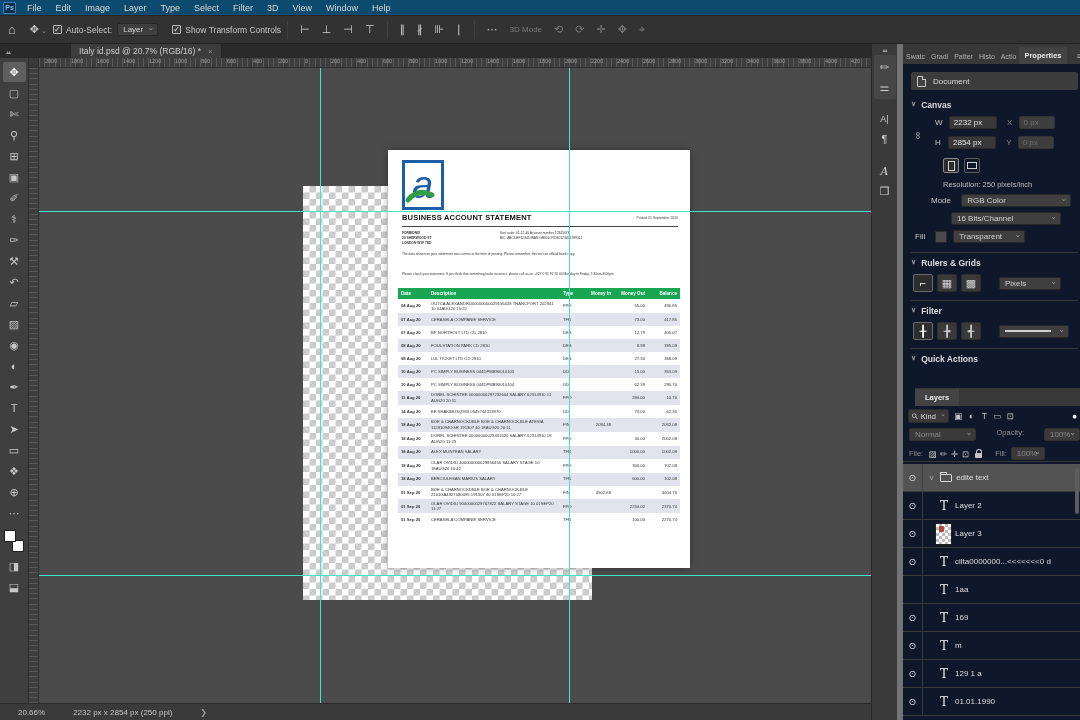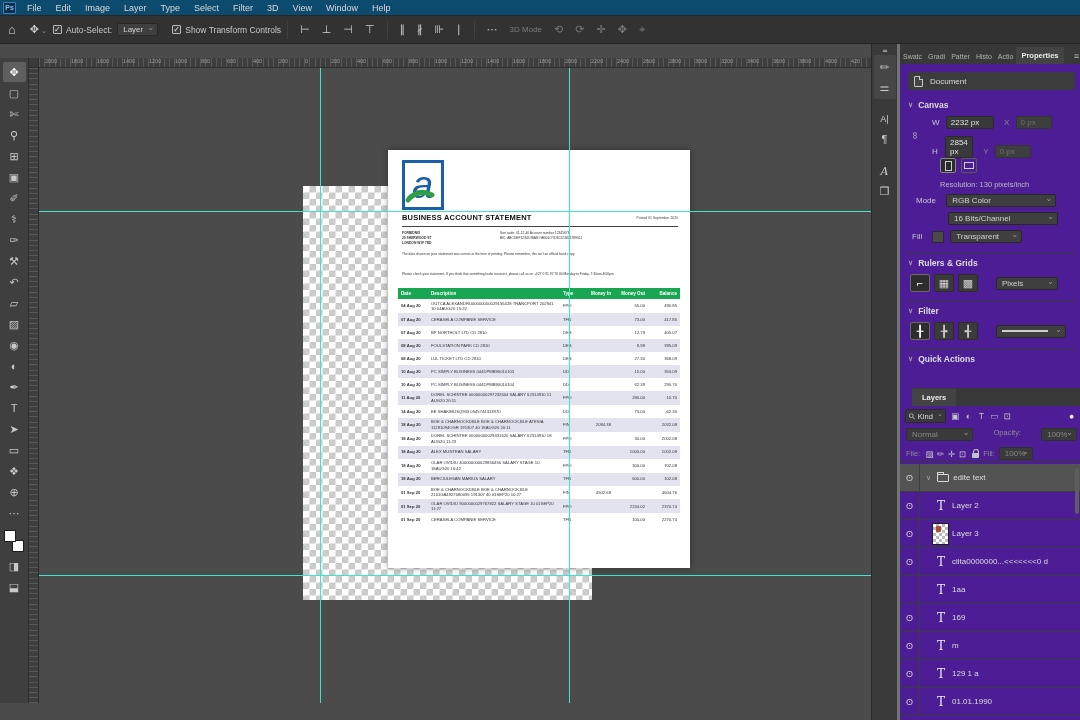--- a/index.html
+++ b/index.html
@@ -73,26 +73,26 @@
 
   
   .dock{left:871px;top:44px;width:26px;height:676px;background:#3a3a3a;border-left:1px solid #282828;display:flex;flex-direction:column;align-items:center}
   .dock .collapse-chip{padding:2px 0}
   .dock-group{background:#464646;border-radius:2px;width:22px;display:flex;flex-direction:column;align-items:center;margin-bottom:8px;padding:2px 0}
   .dock-icon{width:20px;height:20px;display:flex;align-items:center;justify-content:center;font-size:11px;color:#cfcfcf}
   .dock-icon[data-name="glyphs-panel-icon"]{font-style:italic;font-family:"DejaVu Serif",serif}
   .dock-icon[data-name="character-panel-icon"]{font-size:9px;letter-spacing:0}
 
   
-  .panel{left:897px;top:44px;width:183px;height:676px;background:#4c1d95;border-left:3px solid #737373;font-size:8px;color:#c9c9c9}
+  .panel{left:897px;top:44px;width:183px;height:676px;background:#0f172a;border-left:6px solid #737373;font-size:8px;color:#c9c9c9}
   .ptabs{left:0;top:0;width:183px;height:20px;background:#383838;display:flex;align-items:flex-end;font-size:7px;color:#b2b2b2}
   .ptab{padding:4px 3px;white-space:nowrap}
   .ptab.active{background:#434343;color:#ececec;font-weight:bold;font-size:7.5px;padding:4px 5px}
   .ptab-menu{margin-left:auto;padding:0 4px 3px;color:#bbb;font-size:9px}
-  .sec-head{font-weight:bold;color:#dcdcdc;font-size:8.5px;display:flex;align-items:center;gap:5px}
+  .sec-head{font-weight:bold;color:#dcdcdc;font-size:8.5px;display:flex;align-items:flex-start;gap:5px}
   .sec-head .chev{font-size:7px;color:#9e9e9e}
   .field{background:#393939;border:1px solid #2a2a2a;border-radius:2px;padding:1px 4px;color:#e2e2e2;font-size:8px;display:inline-block}
   .field.dim{color:#6f6f6f;background:#3e3e3e;border-color:#343434}
   .divider{position:absolute;left:8px;right:8px;height:1px;background:#383838}
   .icon-btn{width:20px;height:18px;background:#3a3a3a;border:1px solid #2c2c2c;border-radius:2px;display:inline-flex;align-items:center;justify-content:center;font-size:11px;color:#cfcfcf;margin-right:4px}
   .icon-btn.active{background:#2d2d2d;border-color:#6a6a6a;color:#fff}
   .page-icon{width:9px;height:11px;border:1px solid #c9c9c9;border-radius:1px;position:relative;background:#434343}
   .page-icon:after{content:"";position:absolute;right:-1px;top:-1px;width:3px;height:3px;background:#434343;border-left:1px solid #c9c9c9;border-bottom:1px solid #c9c9c9}
   .doc-row{position:absolute;left:8px;top:8px;width:167px;height:18px;background:#3c3c3c;border-radius:2px;display:flex;align-items:center;gap:7px;padding:0 6px;color:#dadada}
   .link8{position:absolute;font-size:10px;color:#b5b5b5;transform:rotate(90deg)}
@@ -183,20 +183,27 @@
     <span class="ob-icon dim" style="font-size:8px" data-name="3d-mode-label">3D Mode</span>
     <span id="mode3d-icons" style="display:flex">
         <span class="ob-icon dim" data-name="orbit-3d-icon">⟲</span>
         <span class="ob-icon dim" data-name="roll-3d-icon">⟳</span>
         <span class="ob-icon dim" data-name="drag-3d-icon">✛</span>
         <span class="ob-icon dim" data-name="slide-3d-icon">✥</span>
         <span class="ob-icon dim" data-name="camera-3d-icon">⌖</span>
       </span>
   </div>
 
+  <div class="abs tabbar" data-name="document-tab-bar">
+    <span class="collapse-chip" data-name="collapse-panels-icon">▴▴</span>
+    <div class="doc-tab" data-name="document-tab">
+      <span data-name="document-tab-title">Italy id.psd @ 20.7% (RGB/16) *</span>
+      <span class="x" data-name="close-tab-icon">×</span>
+    </div>
+  </div>
 
   <div class="abs toolbar" id="toolbar" data-name="tools-toolbar">
       <div class="tool active" data-name="move-tool">✥</div>
       <div class="tool" data-name="marquee-tool">▢</div>
       <div class="tool" data-name="lasso-tool">✄</div>
       <div class="tool" data-name="object-selection-tool">⚲</div>
       <div class="tool" data-name="crop-tool">⊞</div>
       <div class="tool" data-name="frame-tool">▣</div>
       <div class="tool" data-name="eyedropper-tool">✐</div>
       <div class="tool" data-name="healing-brush-tool">⚕</div>
@@ -470,34 +477,34 @@
         </div>
       <span class="abs link8" style="left:12px;top:66px" data-name="link-dimensions-icon">∞</span>
       <div class="abs" style="left:32px;top:52px" data-name="width-row">
         <span data-name="width-label">W</span>
         <span class="field" style="width:48px;margin-left:4px" data-name="width-field">2232 px</span>
         <span style="margin-left:8px;color:#8a8a8a" data-name="x-label">X</span>
         <span class="field dim" style="width:36px;margin-left:4px" data-name="x-field">0 px</span>
       </div>
       <div class="abs" style="left:32px;top:72px" data-name="height-row">
         <span data-name="height-label">H</span>
-        <span class="field" style="width:28px;margin-left:5px" data-name="height-field">2854 px</span>
+        <span class="field" style="width:48px;margin-left:5px" data-name="height-field">2854 px</span>
         <span style="margin-left:8px;color:#8a8a8a" data-name="y-label">Y</span>
         <span class="field dim" style="width:36px;margin-left:4px" data-name="y-field">0 px</span>
       </div>
       <div class="abs" style="left:40px;top:94px;display:flex" data-name="orientation-row">
         <span class="orient sel" data-name="portrait-orientation-button">
             <span class="p"></span>
           </span>
         <span class="orient" data-name="landscape-orientation-button">
             <span class="l"></span>
           </span>
       </div>
-      <div class="abs" style="left:40px;top:116px;font-size:7.5px;color:#bdbdbd" data-name="resolution-label">Resolution: 130 pixels/inch</div>
-      <div class="abs" style="left:16px;top:130px" data-name="mode-row">
+      <div class="abs" style="left:40px;top:116px;font-size:7.5px;color:#bdbdbd" data-name="resolution-label">Resolution: 250 pixels/inch</div>
+      <div class="abs" style="left:28px;top:130px" data-name="mode-row">
         <span data-name="mode-label">Mode</span>
         <span class="select" style="display:inline-block;width:110px;margin-left:8px" data-name="color-mode-dropdown">RGB Color</span>
       </div>
       <div class="abs" style="left:48px;top:148px" data-name="depth-row">
         <span class="select" style="display:inline-block;width:110px" data-name="bit-depth-dropdown">16 Bits/Channel</span>
       </div>
       <div class="abs" style="left:12px;top:166px;display:flex;align-items:center" data-name="fill-row">
         <span data-name="fill-label">Fill</span>
         <span style="width:12px;height:12px;border:1px solid #2a2a2a;background:#4a4a4a;margin:0 6px 0 10px" data-name="fill-swatch"></span>
         <span class="select" style="display:inline-block;width:72px" data-name="fill-dropdown">Transparent</span>
@@ -556,21 +563,21 @@
     </div>
     <div class="abs llock" data-name="layers-lock-row">
       <span data-name="lock-label">File:</span>
       <span id="lock-icons" style="display:flex">
           <span class="lf-icon" data-name="lock-transparency-icon">▨</span>
           <span class="lf-icon" data-name="lock-pixels-icon">✏</span>
           <span class="lf-icon" data-name="lock-position-icon">✛</span>
           <span class="lf-icon" data-name="lock-artboard-icon">⊡</span>
         </span>
       <span class="mini-lock" data-name="lock-all-icon"></span>
-      <span style="margin-left:0" data-name="fill-label">Fill:</span>
+      <span style="margin-left:9px" data-name="fill-label">Fill:</span>
       <span class="select disabled" style="width:34px" data-name="layer-fill-field">100%</span>
     </div>
     <div class="abs layer-rows" id="layer-rows" data-name="layers-list">
         <div class="lrow selected" data-name="layer-row">
           <div class="eye-cell" data-name="layer-visibility-toggle">
             <span data-name="eye-icon">ʘ</span>
           </div>
           <span data-name="group-expand-chevron" style="font-size: 7px; color: rgb(170, 170, 170); margin: 0px 2px 0px 6px;">∨</span>
           <span class="folder" data-name="folder-icon"></span>
           <span data-name="layer-name">edite text</span>
@@ -635,14 +642,19 @@
           </div>
           <span style="width: 10px;"></span>
           <span class="t-ico" data-name="text-layer-icon">T</span>
           <span data-name="layer-name">01.01.1990</span>
         </div>
       </div>
     <div class="lscroll" data-name="layers-scrollbar"></div>
 
   </div>
 
+  <div class="abs statusbar" data-name="status-bar">
+    <span class="zoom" data-name="zoom-level">20.66%</span>
+    <span class="dims" data-name="document-dimensions">2232 px x 2854 px (250 ppi)</span>
+    <span class="chev" data-name="status-options-chevron">❯</span>
+  </div>
 
 </div>
 
 </body></html>

